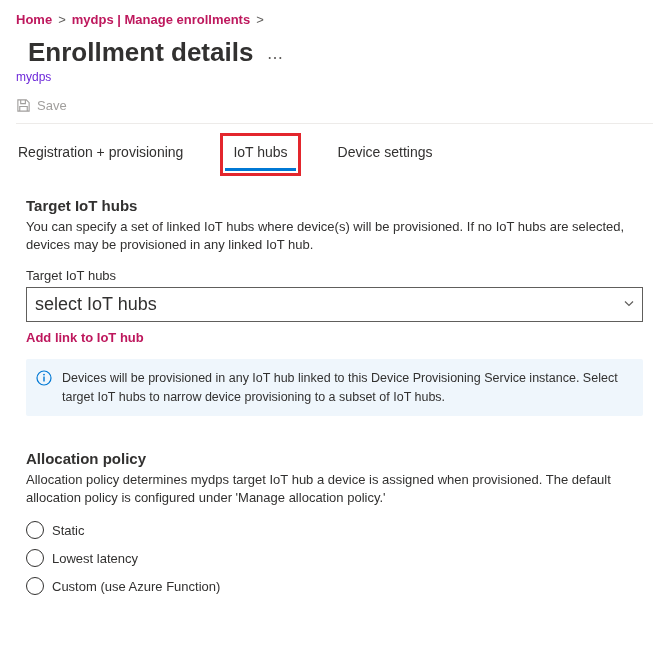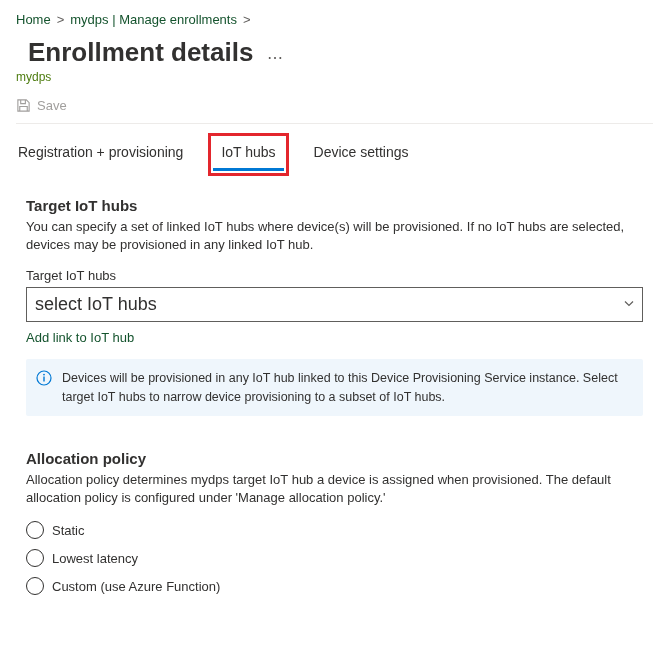--- a/index.html
+++ b/index.html
@@ -5,30 +5,30 @@
   * { box-sizing: border-box; }
   body {
     margin: 0;
     padding: 12px 16px;
     font-family: "Segoe UI", -apple-system, sans-serif;
     font-size: 13px;
     color: #323130;
     background: #ffffff;
     width: 669px;
   }
-  a { color: #14532d; text-decoration: none; cursor: pointer; }
+  a { color: #be185d; text-decoration: none; cursor: pointer; font-weight: bold; }
   .breadcrumb { display: flex; align-items: center; gap: 6px; font-size: 13px; margin-bottom: 6px; }
   .breadcrumb .sep { color: #605e5c; }
   h1 { font-size: 26px; font-weight: 600; margin: 4px 0 2px 12px; display: inline-block; }
   .ellipsis-btn { display:inline-block; margin-left:10px; color:#605e5c; font-size:16px; cursor:pointer; vertical-align: middle;}
-  .subtitle { font-size: 12px; color: #4d7c0f; margin-bottom: 14px; }
+  .subtitle { font-size: 12px; color: #6d28d9; margin-bottom: 14px; }
   .toolbar { display:flex; align-items:center; gap:6px; color:#a19f9d; padding-bottom:10px; }
   .toolbar .save-icon svg { display:block; }
   .toolbar-divider { border:none; border-top:1px solid #edebe9; margin:0 0 14px 0; }
-  .tabs { display:flex; gap:28px; border-bottom: none; margin-bottom: 26px; }
+  .tabs { display:flex; gap:40px; border-bottom: none; margin-bottom: 26px; }
   .tab { padding: 6px 2px 8px 2px; font-size:14px; color:#323130; cursor:pointer; }
   .tab.active { color:#323130; border-bottom: 3px solid #0078d4; font-weight:400; }
   .tab-highlighted { outline: 3px solid #e3262d; outline-offset: 2px; padding-left:8px; padding-right:8px; }
   .content { padding: 0 10px; }
   .section-title { font-size:15px; font-weight:600; margin: 0 0 4px 0; }
   .section-desc { font-size:13px; color:#323130; margin: 0 0 14px 0; line-height:1.4; }
   .field-label { font-size:13px; margin-bottom:4px; }
   .req-star { color:#a4262c; margin-left:2px; }
   .select-box {
     width: 100%;

